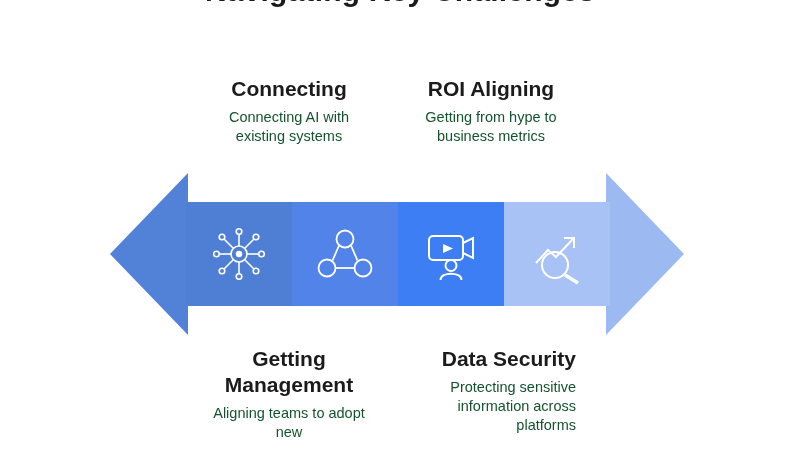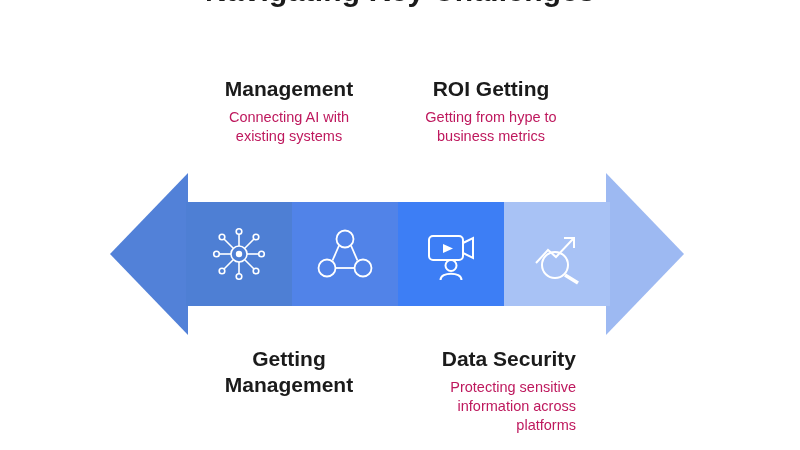--- a/index.html
+++ b/index.html
@@ -74,21 +74,21 @@
     width: 170px;
   }
   .label .head {
     font-size: 21px;
     font-weight: bold;
     color: #1b1b1b;
     line-height: 26px;
   }
   .label .desc {
     font-size: 14.5px;
-    color: #be185d;
+    color: #14532d;
     line-height: 19px;
     margin-top: 6px;
   }
 
   .label-top-1 { left: 204px; top: 76px; }
   .label-top-2 { left: 406px; top: 76px; }
   .label-bot-1 { left: 204px; top: 346px; }
   .label-bot-2 { left: 406px; top: 346px; text-align: right; }
 </style>
 </head>
@@ -169,31 +169,32 @@
           <polyline points="38,15 48,15 48,25"></polyline>
           <circle cx="29" cy="42" r="13"></circle>
           <line x1="39" y1="52" x2="52" y2="60" stroke-width="3.5"></line>
         </svg>
       </span>
     </div>
 
   </div>
 
   <div class="label label-top-1">
-    <div class="head">Management</div>
+    <div class="head">Connecting</div>
     <div class="desc">Connecting AI with existing systems</div>
   </div>
 
   <div class="label label-top-2">
-    <div class="head">ROI Getting</div>
+    <div class="head">ROI Aligning</div>
     <div class="desc">Getting from hype to business metrics</div>
   </div>
 
   <div class="label label-bot-1">
     <div class="head">Getting Management</div>
+    <div class="desc">Aligning teams to adopt new</div>
   </div>
 
   <div class="label label-bot-2">
     <div class="head">Data Security</div>
     <div class="desc">Protecting sensitive information across platforms</div>
   </div>
 
 </div>
 
 </body></html>

